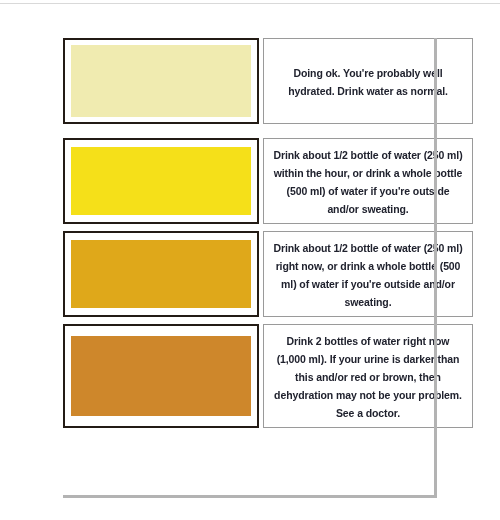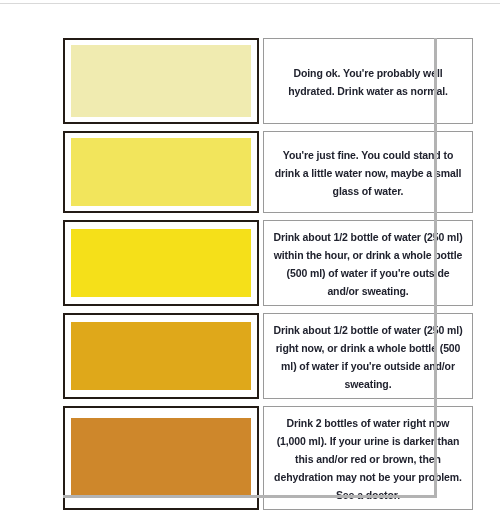--- a/index.html
+++ b/index.html
@@ -109,29 +109,20 @@
         </td>
         <td class="gap-cell"></td>
         <td class="advice-cell">
           <span class="advice-text">Doing ok. You're probably well hydrated. Drink water as normal.</span>
         </td>
       </tr>
       <tr class="spacer-row">
           <td colspan="3"></td>
         </tr>
 
-      <tr class="data-row">
-        <td class="swatch-cell">
-          <span class="swatch" style="background: rgb(242, 229, 92); height: 68px;"></span>
-        </td>
-        <td class="gap-cell"></td>
-        <td class="advice-cell">
-          <span class="advice-text">You're just fine. You could stand to drink a little water now, maybe a small glass of water.</span>
-        </td>
-      </tr>
       <tr class="spacer-row">
           <td colspan="3"></td>
         </tr>
 
       <tr class="data-row">
         <td class="swatch-cell">
           <span class="swatch" style="background: rgb(245, 224, 25); height: 68px;"></span>
         </td>
         <td class="gap-cell"></td>
         <td class="advice-cell">

